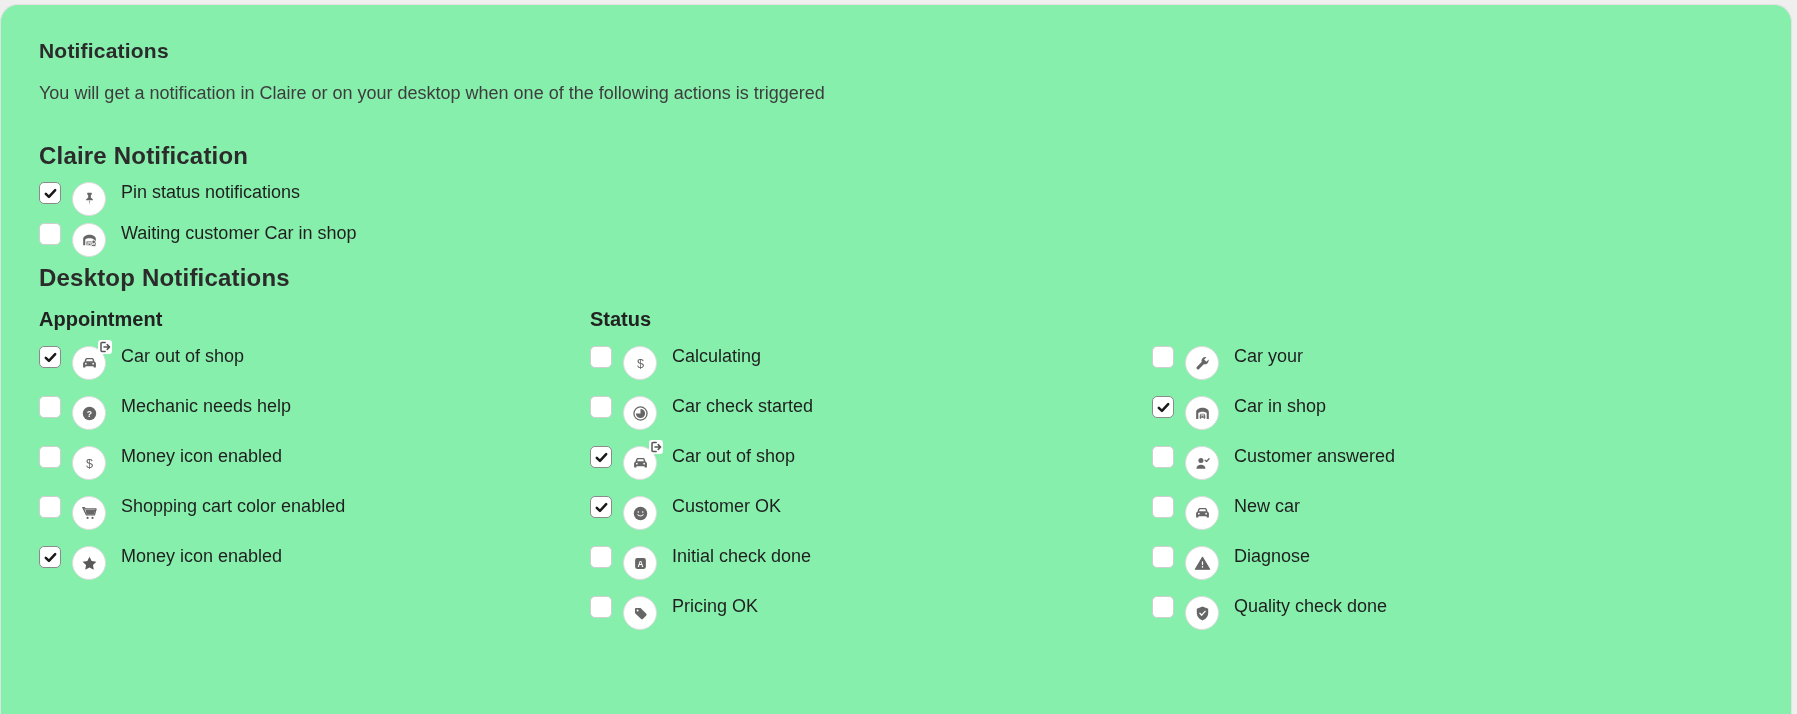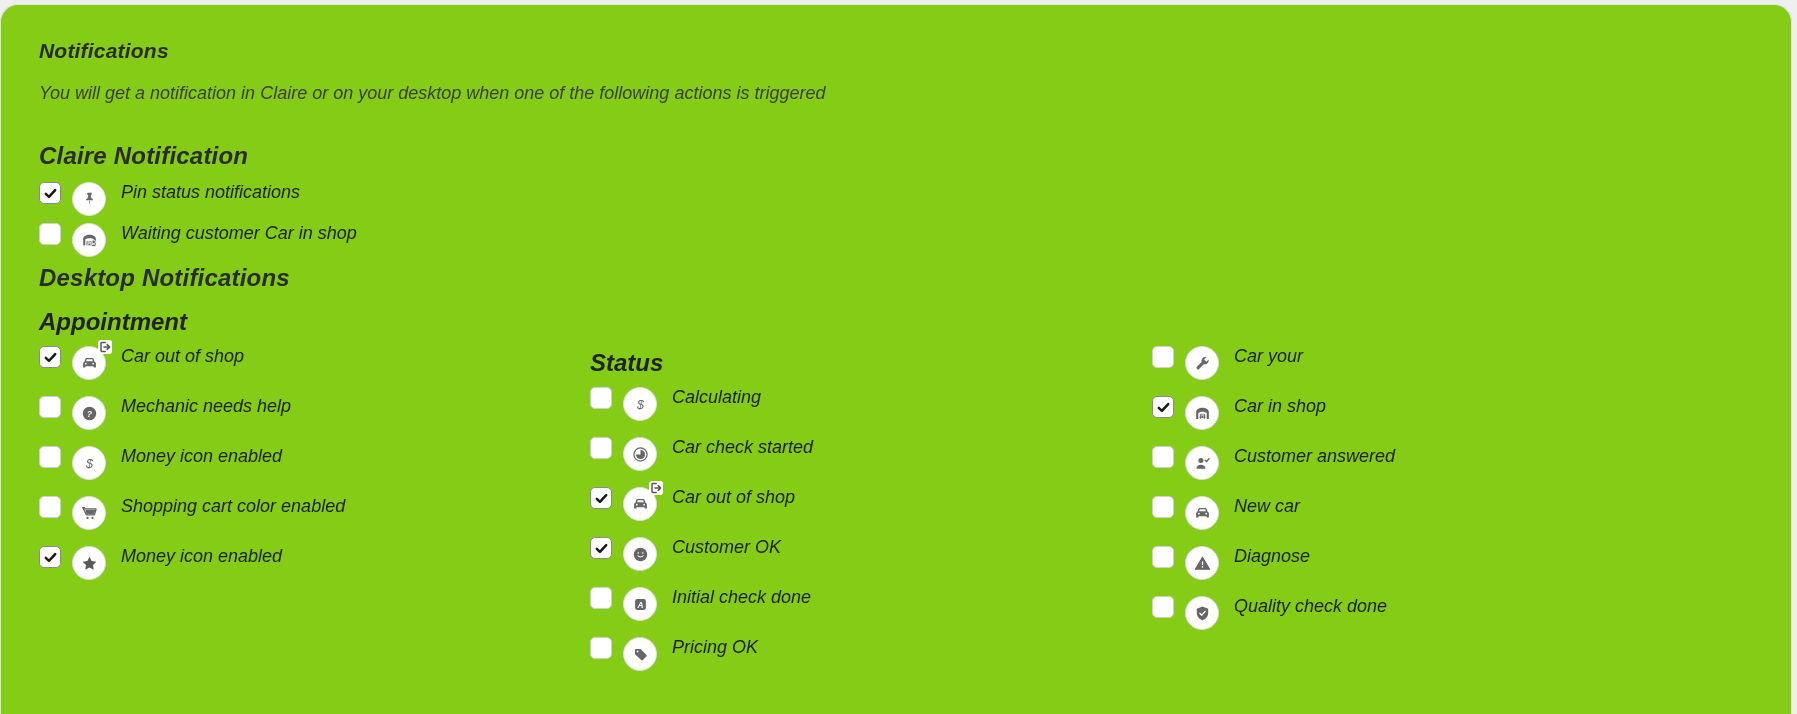--- a/index.html
+++ b/index.html
@@ -1,24 +1,23 @@
 <!DOCTYPE html>
 <html><head>
 <meta charset="utf-8">
 <style>
   * { margin:0; padding:0; box-sizing:border-box; }
   html,body { width:1797px; height:714px; overflow:hidden; background:#efefef;
               font-family:"Liberation Sans", sans-serif; }
   .card {
     position:absolute; left:0; top:4px; right:5px; bottom:0;
-    background:#84cc16;
+    background:#86efac;
     border:1px solid #e2e2e2; border-bottom:none;
     border-radius:18px 18px 0 0;
     padding:34px 38px 14px 38px;
-    font-style:italic;
   }
   .page-title { font-size:21px; font-weight:bold; color:#2b2b2b; letter-spacing:.2px; }
   .page-subtitle { margin-top:20px; font-size:18px; color:#3d3d3d; }
   .section-heading { font-size:24px; font-weight:bold; color:#2b2b2b; letter-spacing:.2px; }
   .claire-heading { margin-top:38px; }
   .desktop-heading { }
   .claire-list { margin-top:12px; }
 
   .row { display:flex; align-items:flex-start; height:50px; }
   .claire-list .row { height:41px; }
@@ -46,23 +45,23 @@
     background:#fff; border-radius:3px; padding:1px;
     display:flex; line-height:0;
   }
   .out-badge svg { width:12px; height:12px; }
 
   .row-label { margin-left:15px; font-size:18px; color:#1f1f1f; }
 
   .columns { display:flex; margin-top:16px; }
   .col { display:flex; flex-direction:column; }
   .col-1 { width:551px; }
-  .col-2 { width:562px;margin-top:41px; }
+  .col-2 { width:562px; }
   .col-3 { flex:1; }
-  .col-heading { font-size:24px; font-weight:bold; color:#222; height:28px; margin-bottom:10px; }
+  .col-heading { font-size:20px; font-weight:bold; color:#222; height:28px; margin-bottom:10px; }
 </style>
 </head>
 <body>
 
 <div class="card">
 
   <div class="page-title">Notifications</div>
   <div class="page-subtitle">You will get a notification in Claire or on your desktop when one of the following actions is triggered</div>
 
   <div class="section-heading claire-heading">Claire Notification</div>

